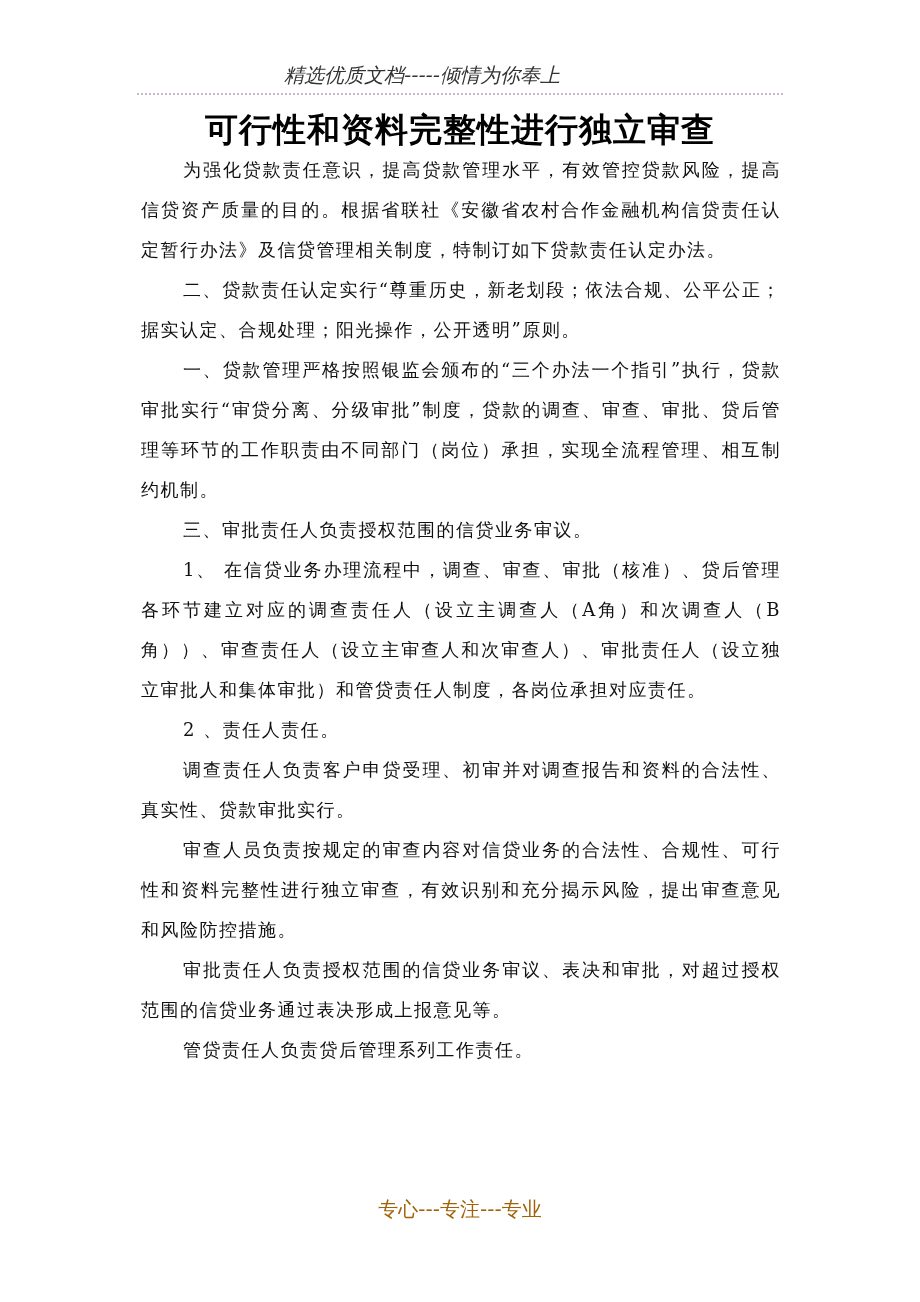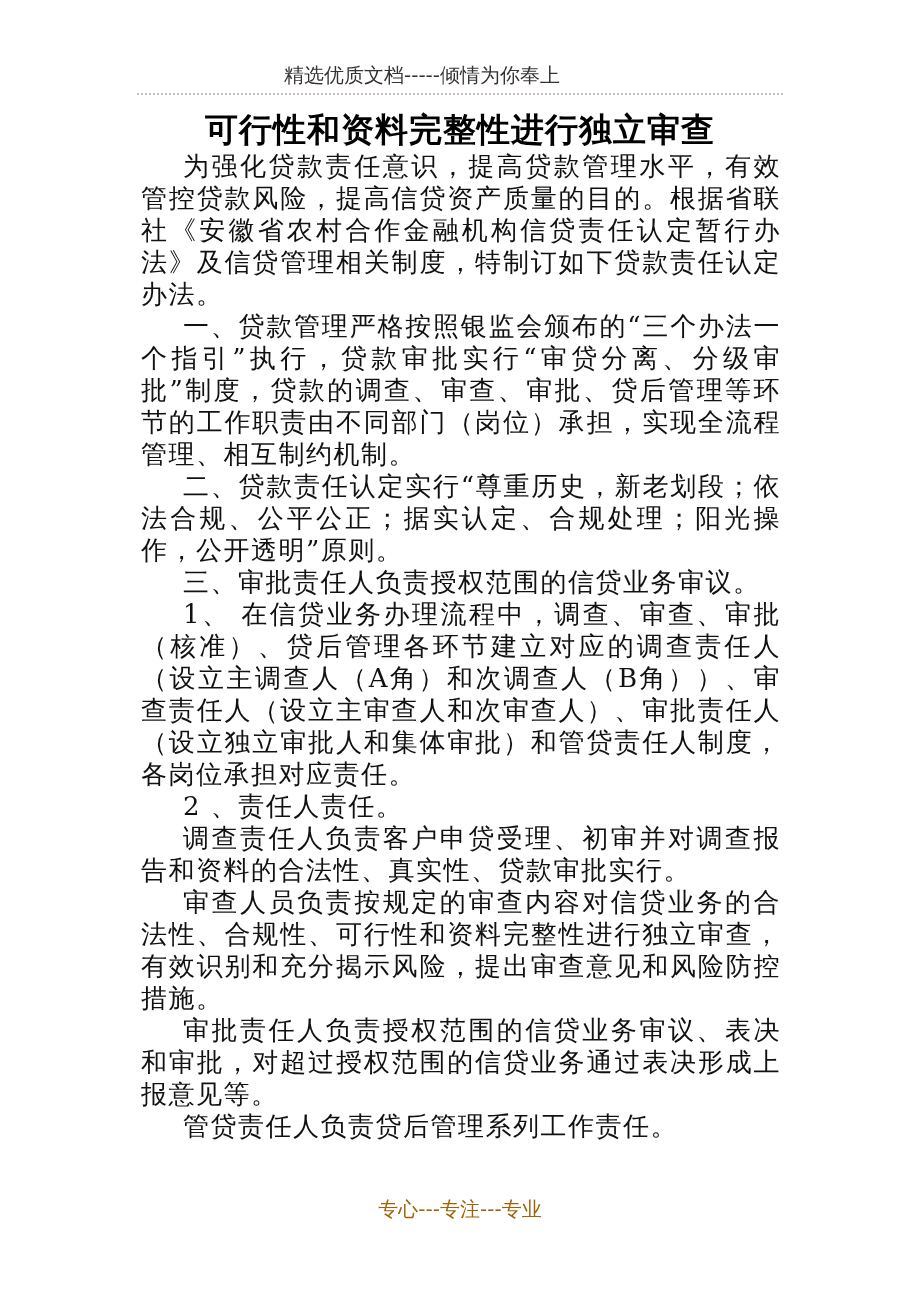--- a/index.html
+++ b/index.html
@@ -1,44 +1,44 @@
 <!DOCTYPE html>
 <html><head>
 <meta charset="utf-8">
 <style>
   html, body { margin: 0; padding: 0; background: #ffffff; }
   body { width: 920px; height: 1302px; position: relative; overflow: hidden;
          font-family: "DejaVu Serif", "Liberation Serif", serif; color: #111; }
   .page { position: absolute; left: 0; top: 0; width: 920px; height: 1302px; background: #fff; }
   .header-text { position: absolute; left: 0; width: 844px; top: 62px; text-align: center;
-                 font-family: "DejaVu Sans", sans-serif; font-size: 20px; color: #333; letter-spacing: 0px; }
+                 font-family: "DejaVu Sans", sans-serif; font-size: 20px; color: #333; letter-spacing: 0px; font-style: italic; }
   .header-rule { position: absolute; left: 137px; top: 93px; width: 646px; height: 0;
                  border-top: 2px dotted #c9b8c9; }
   .title { position: absolute; left: 0; width: 920px; top: 108px; text-align: center;
            font-family: "DejaVu Sans", sans-serif; font-weight: bold; font-size: 33px; color: #000;
            letter-spacing: 1px; }
   .body { position: absolute; left: 141px; top: 150px; width: 640px; }
-  .para { font-size: 26px; line-height: 32px; margin: 0; text-indent: 42px;
+  .para { font-size: 18px; line-height: 40px; margin: 0; text-indent: 42px;
           text-align: justify; letter-spacing: 1.5px; }
   .footer-text { position: absolute; left: 0; width: 920px; top: 1196px; text-align: center;
                  font-family: "DejaVu Sans", sans-serif; font-size: 20px; color: #a16207; }
 </style>
 </head>
 <body>
 
 <div class="page">
   <div class="header-text">精选优质文档-----倾情为你奉上</div>
   <div class="header-rule"></div>
 
   <h1 class="title" style="margin:0;">可行性和资料完整性进行独立审查</h1>
 
   <div class="body">
     <p class="para">为强化贷款责任意识，提高贷款管理水平，有效管控贷款风险，提高信贷资产质量的目的。根据省联社《安徽省农村合作金融机构信贷责任认定暂行办法》及信贷管理相关制度，特制订如下贷款责任认定办法。</p>
+    <p class="para">二、贷款责任认定实行“尊重历史，新老划段；依法合规、公平公正；据实认定、合规处理；阳光操作，公开透明”原则。</p>
     <p class="para">一、贷款管理严格按照银监会颁布的“三个办法一个指引”执行，贷款审批实行“审贷分离、分级审批”制度，贷款的调查、审查、审批、贷后管理等环节的工作职责由不同部门（岗位）承担，实现全流程管理、相互制约机制。</p>
-    <p class="para">二、贷款责任认定实行“尊重历史，新老划段；依法合规、公平公正；据实认定、合规处理；阳光操作，公开透明”原则。</p>
     <p class="para">三、审批责任人负责授权范围的信贷业务审议。</p>
     <p class="para">1、 在信贷业务办理流程中，调查、审查、审批（核准）、贷后管理各环节建立对应的调查责任人（设立主调查人（A角）和次调查人（B角））、审查责任人（设立主审查人和次审查人）、审批责任人（设立独立审批人和集体审批）和管贷责任人制度，各岗位承担对应责任。</p>
     <p class="para">2 、责任人责任。</p>
     <p class="para">调查责任人负责客户申贷受理、初审并对调查报告和资料的合法性、真实性、贷款审批实行。</p>
     <p class="para">审查人员负责按规定的审查内容对信贷业务的合法性、合规性、可行性和资料完整性进行独立审查，有效识别和充分揭示风险，提出审查意见和风险防控措施。</p>
     <p class="para">审批责任人负责授权范围的信贷业务审议、表决和审批，对超过授权范围的信贷业务通过表决形成上报意见等。</p>
     <p class="para">管贷责任人负责贷后管理系列工作责任。</p>
   </div>
 
   <div class="footer-text">专心---专注---专业</div>

